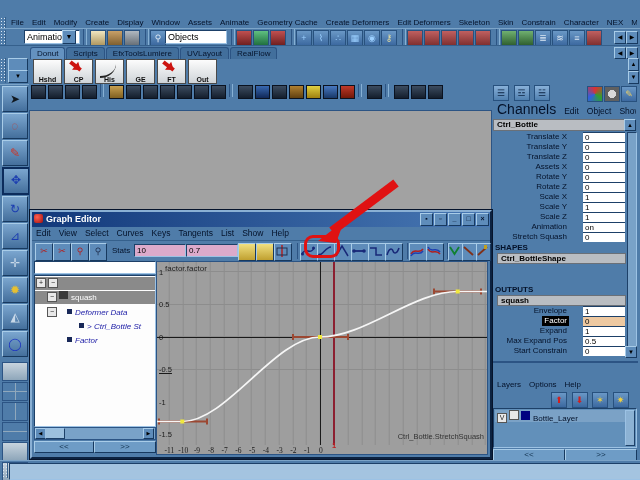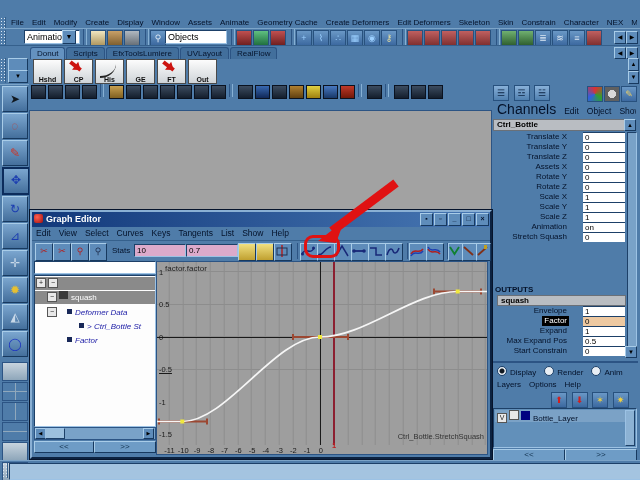--- a/index.html
+++ b/index.html
@@ -238,20 +238,22 @@
         </div>
         <div class="cbrow">
           <span class="cblabel">Animation</span>
           <span class="cbfield">on</span>
         </div>
         <div class="cbrow">
           <span class="cblabel">Stretch Squash</span>
           <span class="cbfield">0</span>
         </div>
       </div>
+    <div class="abs cbsection" style="left:2px;top:159px;width:132px;">SHAPES</div>
+    <div class="abs cbheader" style="left:6px;top:169px;width:124px;height:9px;font-weight:bold;">Ctrl_BottleShape</div>
     <div class="abs cbsection" style="left:2px;top:201px;width:132px;">OUTPUTS</div>
     <div class="abs cbheader" style="left:6px;top:211px;width:124px;height:9px;">squash</div>
     <div class="abs" style="left:2px;top:222px;width:132px;">
 
     <div class="cbrow">
           <span class="cblabel">Envelope</span>
           <span class="cbfield">1</span>
         </div>
         <div class="cbrow active">
           <span class="cblabel">Factor</span>
@@ -267,23 +269,20 @@
         </div>
         <div class="cbrow">
           <span class="cblabel">Start Constrain</span>
           <span class="cbfield">0</span>
         </div>
       </div>
     <div class="abs bi" style="left:136px;top:48px;width:8px;height:224px;background:#79a2c8;"></div>
     <span class="abs gebtn" style="left:134px;top:262px;width:10px;height:10px;font-size:6px;line-height:10px;">▼</span>
 
     <div class="abs" style="left:0;top:277px;width:147px;height:97px;border-top:2px solid #2c5484;">
-      <div class="abs" style="left:6px;top:3px;">
-        
-      <span class="radio on"><i class="rdot"></i><span>Display</span></span><span class="radio"><i class="rdot"></i><span>Render</span></span><span class="radio"><i class="rdot"></i><span>Anim</span></span></div>
       <div class="abs menurow" style="left:2px;top:16px;">
         
       <span class="menu">Layers</span><span class="menu">Options</span><span class="menu">Help</span></div>
       <div class="abs" style="left:58px;top:28px;">
         <span class="ic" style="color:#d02020;">⬆</span>
         <span class="ic" style="color:#d02020;">⬇</span>
         <span class="ic" style="color:#f0d040;">✶</span>
         <span class="ic" style="color:#f0d040;">✷</span>
       </div>
       <div class="abs bi" style="left:2px;top:45px;width:142px;height:38px;background:#6290ba;">
@@ -441,21 +440,21 @@
         <span class="abs" style="left:8px;top:2px;font-size:8px;color:#222;">factor.factor</span>
         <span class="ytick" style="top:6px;">1</span>
         <span class="ytick" style="top:38px;">0.5</span>
         <span class="ytick" style="top:71px;">0</span>
         <span class="ytick" style="top:103px;text-decoration:underline;">-0.5</span>
         <span class="ytick" style="top:136px;">-1</span>
         <span class="ytick" style="top:168px;">-1.5</span>
         <span class="abs" style="right:3px;top:170px;font-size:7.5px;color:#333;">Ctrl_Bottle.StretchSquash</span>
 
         <div class="abs" style="left:0;top:183px;width:330px;height:9px;white-space:nowrap;">
-          <div style="position:absolute;left:5.6px;top:0;">
+          <div style="position:absolute;left:5.6px;top:0;font-family:Liberation Serif, serif;">
             
           <span class="xt">-11</span><span class="xt">-10</span><span class="xt">-9</span><span class="xt">-8</span><span class="xt">-7</span><span class="xt">-6</span><span class="xt">-5</span><span class="xt">-4</span><span class="xt">-3</span><span class="xt">-2</span><span class="xt">-1</span><span class="xt">0</span></div>
           <span class="abs" style="left:170px;top:-4px;width:14px;text-align:center;font-size:7.5px;color:#c02020;font-weight:bold;">1</span>
         </div>
       </div>
     </div>
   </div>
 
   <div class="abs" style="left:0;top:460px;width:640px;height:19px;border-top:1px solid #7ca4c8;">
     <div class="abs handle" style="left:2px;top:2px;height:15px;"></div>

